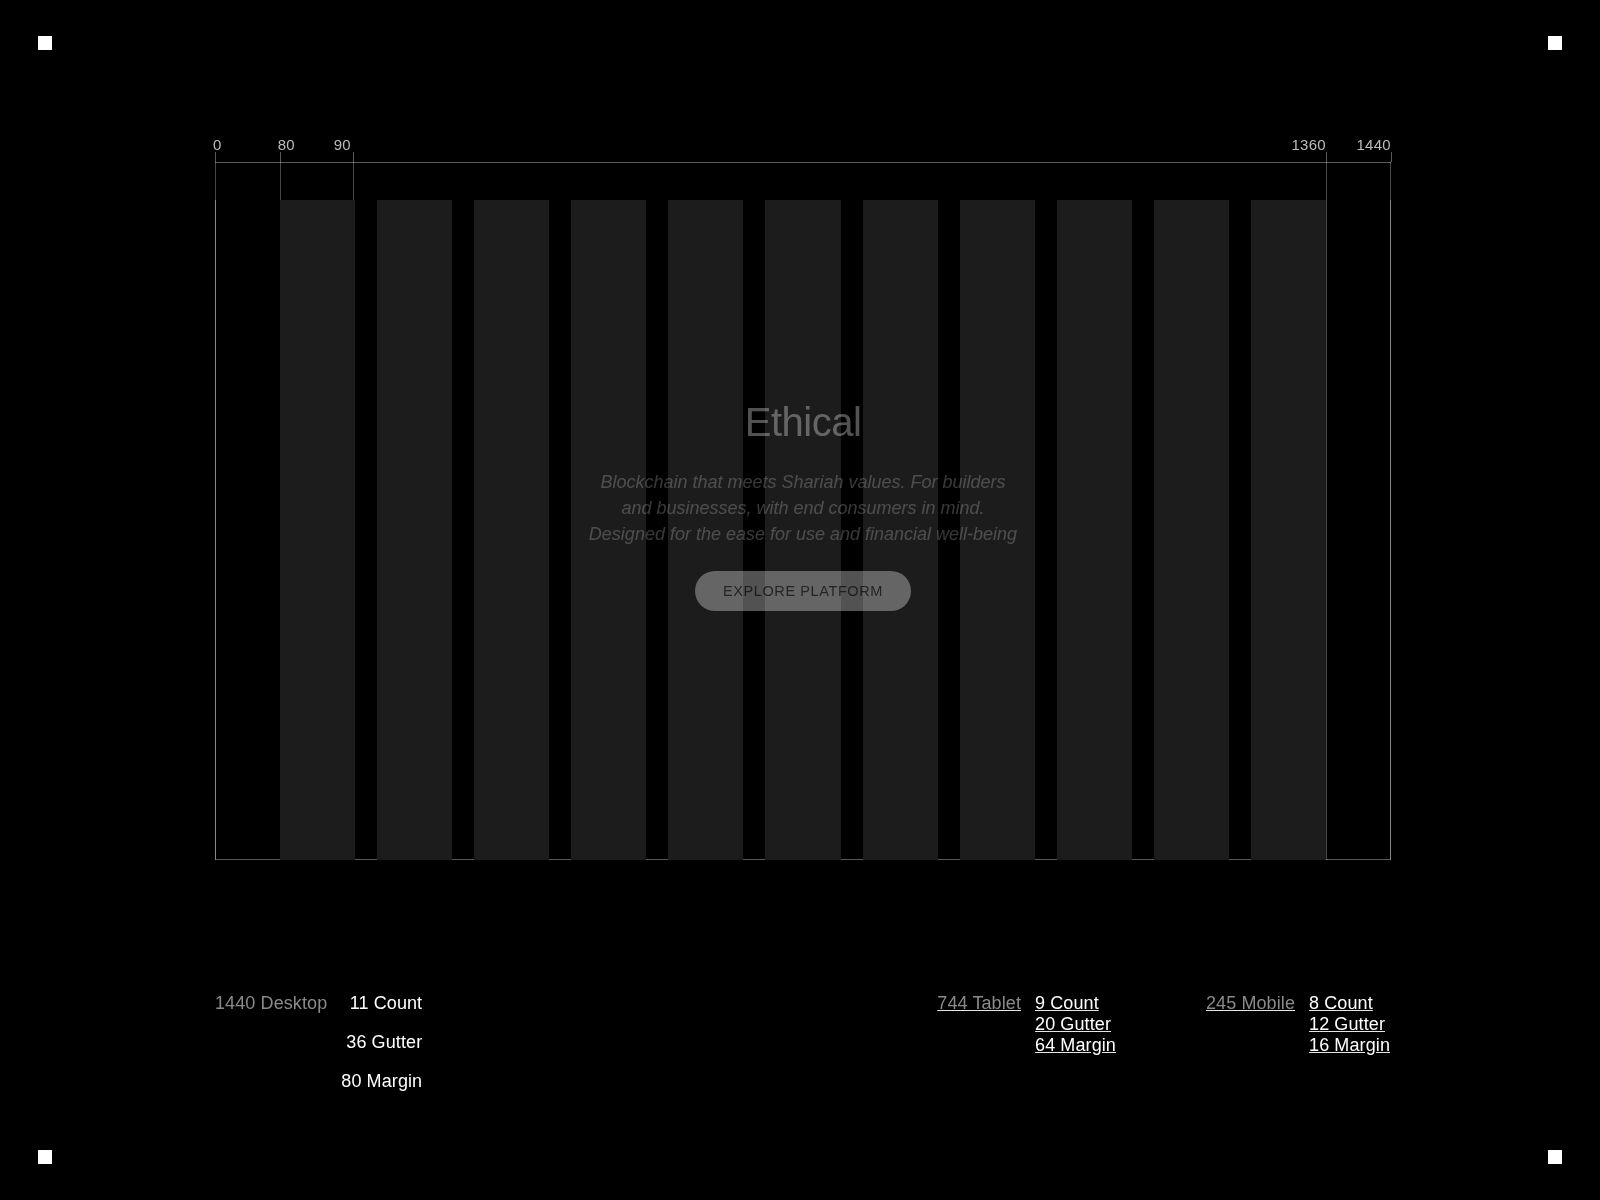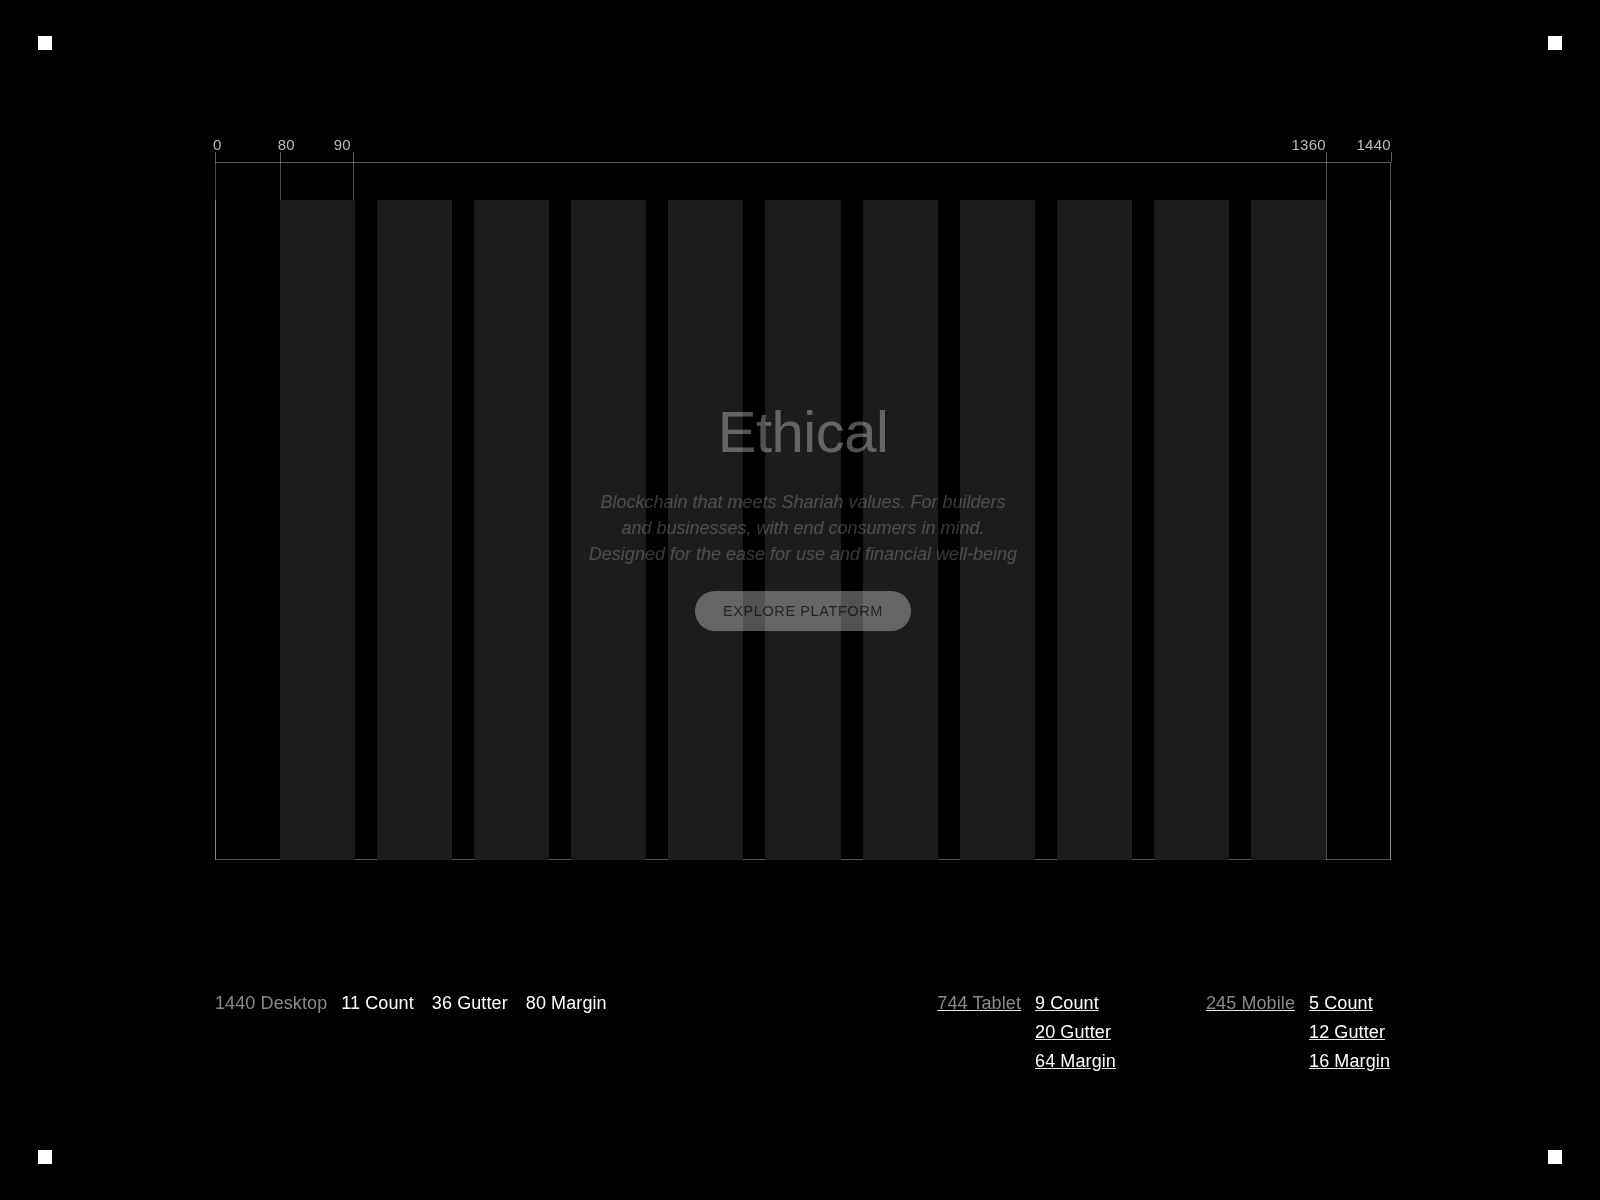--- a/index.html
+++ b/index.html
@@ -105,21 +105,21 @@
       flex-direction: column;
       align-items: center;
       justify-content: flex-start;
       padding-top: 200px;
       text-align: center;
       color: rgba(255,255,255,0.28);
       pointer-events: none;
     }
     .hero h1 {
       font-weight: 400;
-      font-size: 58px;
+      font-size: 40px;
       line-height: 1.12;
       letter-spacing: -0.5px;
       color: rgba(255,255,255,0.32);
       pointer-events: auto;
     }
     .hero p {
       margin-top: 24px;
       font-size: 18px;
       line-height: 1.45;
       max-width: 440px;
@@ -149,24 +149,23 @@
       display: flex;
       justify-content: space-between;
       font-size: 18px;
       letter-spacing: 0.1px;
     }
     .legend .block { display: flex; gap: 14px; margin-top: 28px; }
     .legend .device { color: #8a8a8a; white-space: nowrap; }
     .legend .vals {
       display: flex;
       flex-direction: column;
-      gap: 8px;
       color: #fff;
     }
-    .legend .vals.row { flex-direction: row; gap: 18px; }
+    .legend .vals.row { flex-direction: column; gap: 18px; align-items: flex-end; }
     .legend .vals span { white-space: nowrap; }
   </style>
 </head>
 <body>
 
 <div class="corner tl"></div>
 <div class="corner tr"></div>
 <div class="corner bl"></div>
 <div class="corner br"></div>
 
@@ -237,20 +236,20 @@
       <div class="vals">
         <span>9 Count</span>
         <span>20 Gutter</span>
         <span>64 Margin</span>
       </div>
     </div>
 
     <div class="block">
       <span class="device">245 Mobile</span>
       <div class="vals">
-        <span>5 Count</span>
+        <span>8 Count</span>
         <span>12 Gutter</span>
         <span>16 Margin</span>
       </div>
     </div>
   </div>
 
 </div>
 
 </body></html>

